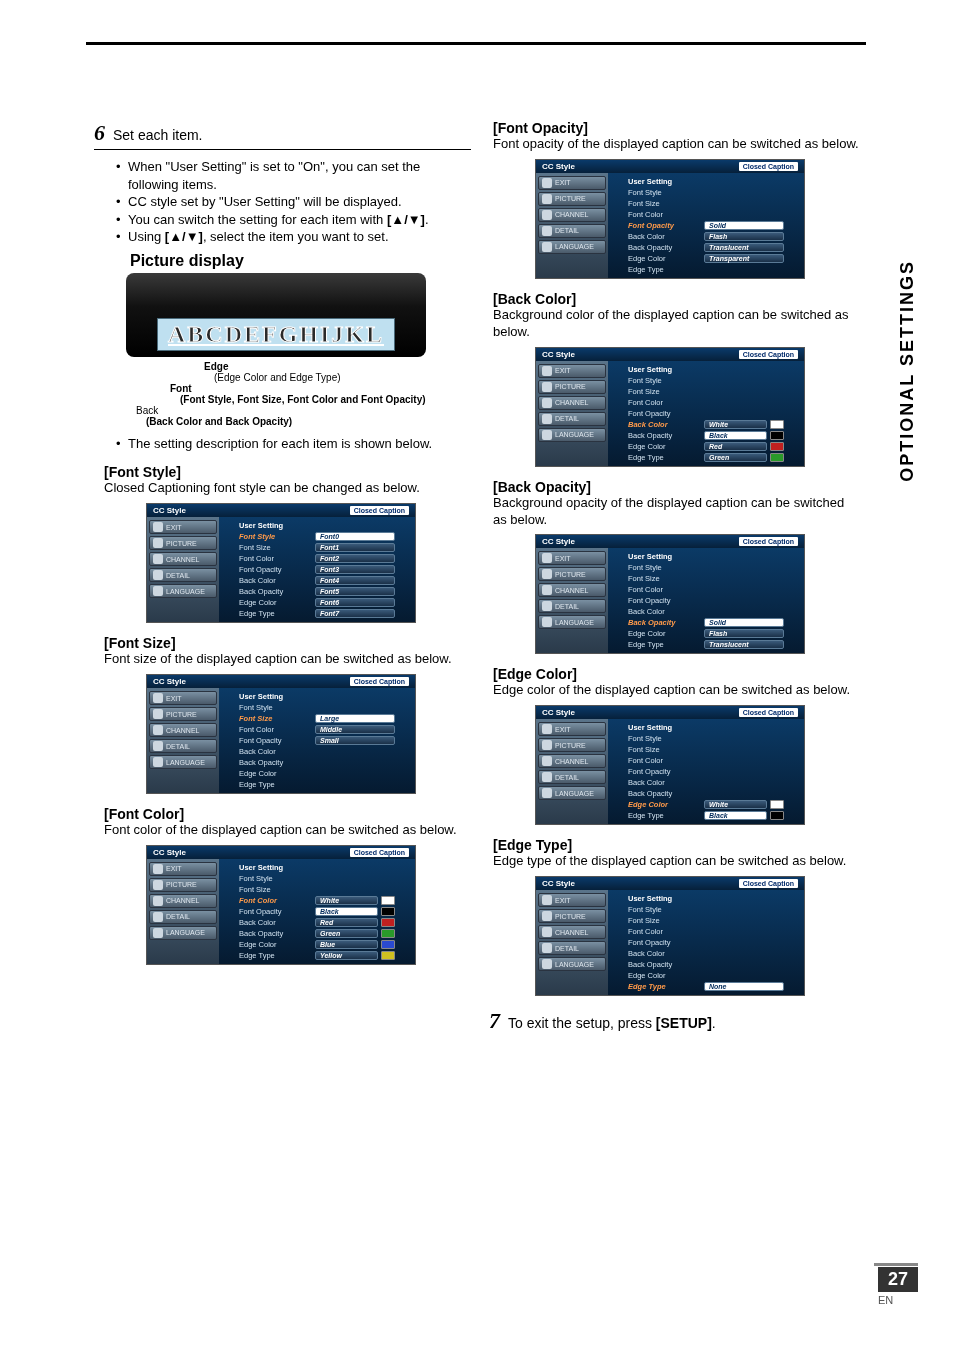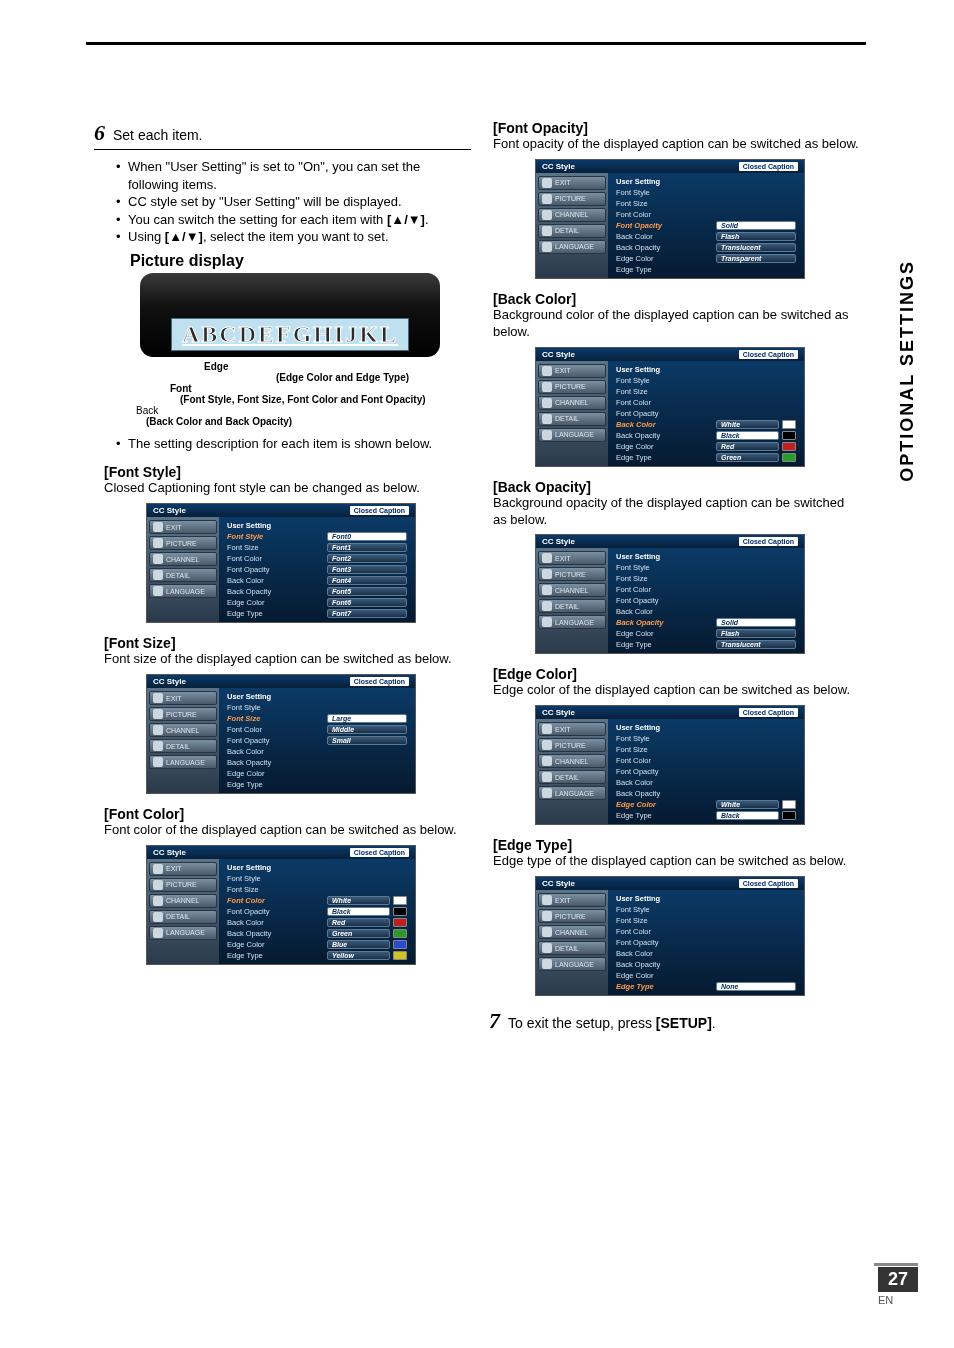--- a/index.html
+++ b/index.html
@@ -46,26 +46,26 @@
     font-weight: bold;
     font-size: 22px;
   }
   .step-text { font-size: 14px; }
   ul.bullets { list-style: none; padding-left: 18px; margin-bottom: 6px; }
   ul.bullets li { position: relative; padding-left: 10px; line-height: 1.35; font-size: 13px; }
   ul.bullets li::before { content: "•"; position: absolute; left: -2px; }
   .bold { font-weight: bold; }
   .label-small { font-size: 16px; font-weight: bold; margin-left: 30px; }
   .picture-display {
-    margin-left: 40px;
+    margin-left: 26px;
     margin-top: 3px;
     width: 300px;
     height: 84px;
     background: linear-gradient(#3a3a3a,#111 40%,#000);
-    border-radius: 13px;
+    border-radius: 8px;
     position: relative;
     display: flex;
     align-items: flex-end;
     justify-content: center;
     padding-bottom: 6px;
     text-align: center;
   }
   .abc-box {
     background: #bfe0f0;
     border: 1px solid #4a6a7a;
@@ -75,21 +75,21 @@
     font-family: Georgia, 'Times New Roman', serif;
     font-weight: bold;
     font-size: 24px;
     letter-spacing: 2px;
     color: #2a2a2a;
     text-decoration: underline;
     -webkit-text-stroke: 1px #fff;
   }
   .diagram-labels { margin-left: 14px; margin-top: 4px; font-size: 10px; }
   .diagram-labels .l1 { margin-left: 90px; font-weight: bold; }
-  .diagram-labels .l1s { margin-left: 100px; font-weight: bold; text-align: center; }
+  .diagram-labels .l1s { margin-left: 100px; font-weight: normal; }
   .diagram-labels .l2 { margin-left: 56px; font-weight: bold; }
   .diagram-labels .l2s { margin-left: 66px; font-weight: bold; }
   .diagram-labels .l3 { margin-left: 22px; font-weight: normal; }
   .diagram-labels .l3s { margin-left: 32px; font-weight: bold; }
   .section-head { font-weight: bold; font-size: 14px; margin-top: 12px; margin-left: 4px; }
   .section-body { font-size: 13px; margin-left: 4px; line-height: 1.3; margin-bottom: 4px; }
 
   
   .menu-shot {
     width: 270px;
@@ -134,21 +134,21 @@
     color: #dfe7ee;
   }
   .sb-icon {
     width: 10px; height: 10px;
     background: #cdd7e0;
     border-radius: 2px;
   }
   .menu-main {
     flex: 1;
     background: linear-gradient(#0b3a66,#051a30);
-    padding: 3px 8px;
+    padding: 3px 20px;
   }
   .mm-row {
     display: flex;
     justify-content: space-between;
     align-items: center;
     padding: 1px 0;
     font-size: 7.5px;
     color: #cfe0ee;
   }
   .mm-row.bold-row { font-weight: bold; color: #fff; }

